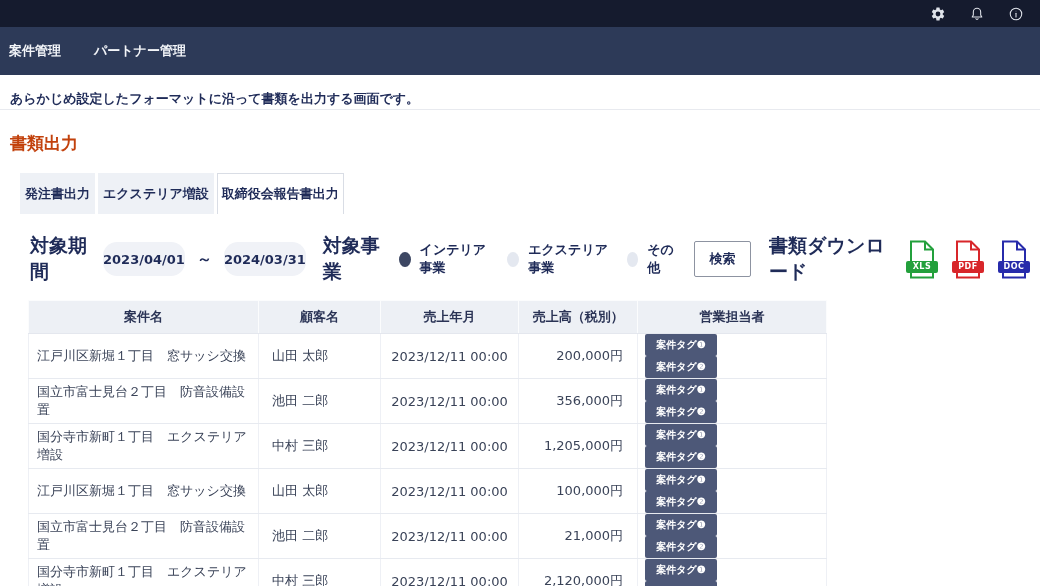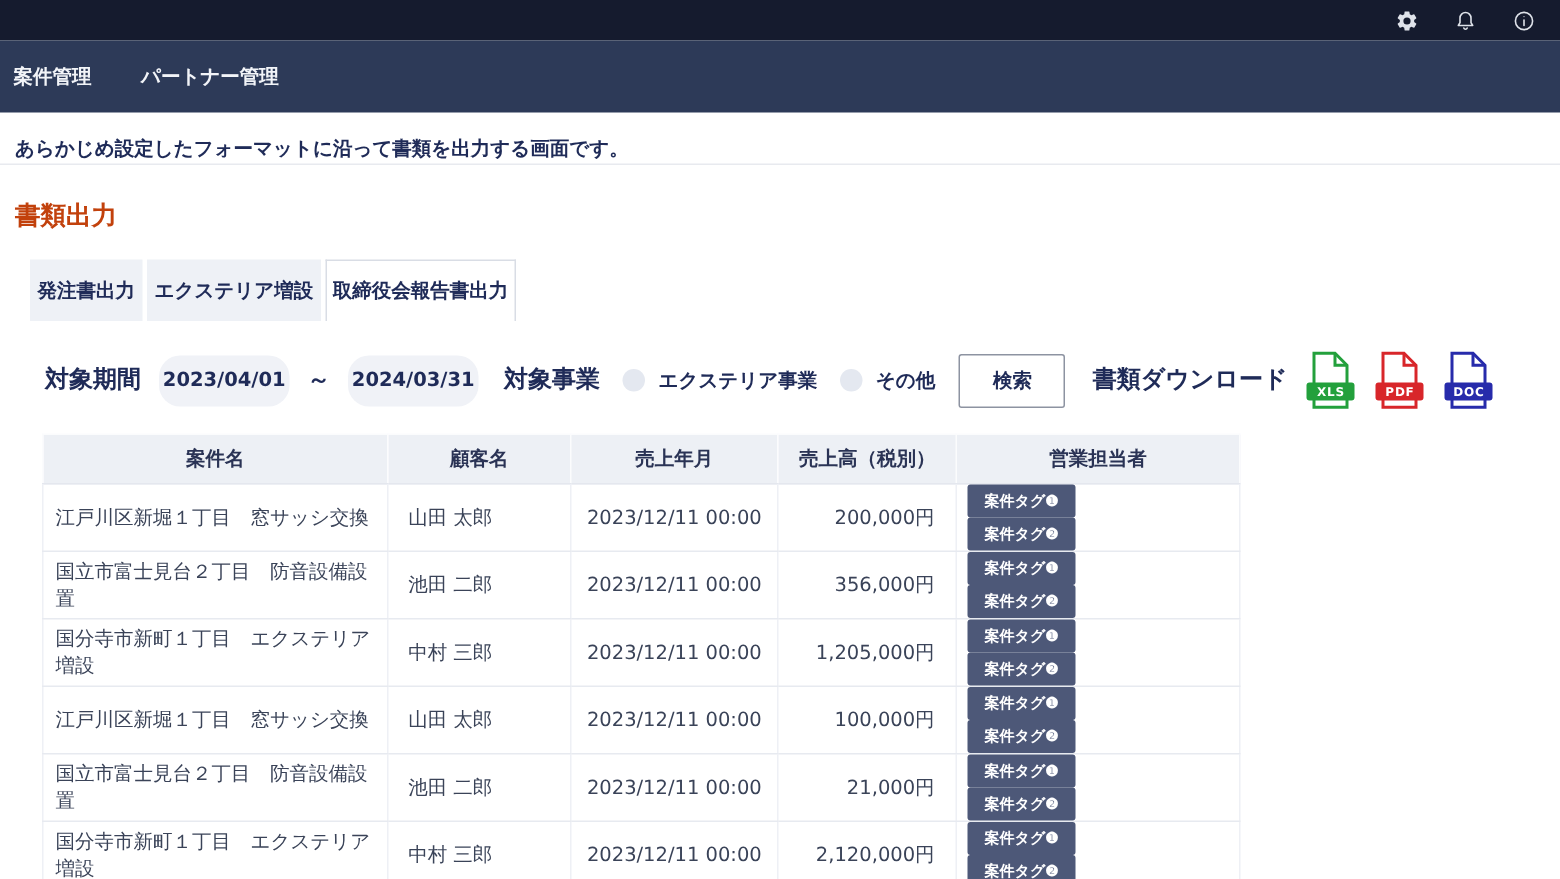--- a/index.html
+++ b/index.html
@@ -24,21 +24,21 @@
   .content { padding:0 10px; }
   .page-title { color:#c2410c; font-size:17px; font-weight:bold; margin:22px 0 18px 0; }
   
   .tabs { display:flex; gap:3px; margin-left:10px; }
   .tab { height:41px; display:flex; align-items:center; padding:0 4px;
     background:#eef1f6; color:#1f2b58; font-size:13px; font-weight:bold;
     cursor:pointer; border:1px solid transparent; }
   .tab.active { background:#fff; border:1px solid #d9dde5; border-bottom:none; }
   
   .filters { display:flex; align-items:center; margin:19px 0 0 20px; }
-  .flabel { color:#1f2b58; font-size:16px; font-weight:bold; }
+  .flabel { color:#1f2b58; font-size:19px; font-weight:bold; }
   .datebox { width:87px; height:34px; background:#f0f2f7; border-radius:14px;
     display:flex; align-items:center; justify-content:center; color:#1f2b58;
     font-size:13px; font-weight:bold; margin-left:12px; cursor:pointer; }
   .tilde { color:#1f2b58; font-size:15px; font-weight:bold; margin:0 12px; }
   .biz-label { margin-left:17px; }
   .radio-opt { display:flex; align-items:center; gap:9px; margin-left:15px;
     cursor:pointer; }
   .radio { width:15px; height:15px; border-radius:50%; }
   .radio.on  { background:#3d4763; }
   .radio.off { background:#e4e8f0; }
@@ -116,20 +116,24 @@
     <div class="tab active">取締役会報告書出力</div>
   </div>
 
   <div class="filters">
     <span class="flabel">対象期間</span>
     <span class="datebox">2023/04/01</span>
     <span class="tilde">～</span>
     <span class="datebox" style="margin-left:0">2024/03/31</span>
     <span class="flabel biz-label">対象事業</span>
     <span class="radio-opt">
+      <span class="radio on"></span>
+      <span class="radio-txt">インテリア事業</span>
+    </span>
+    <span class="radio-opt">
       <span class="radio off"></span>
       <span class="radio-txt">エクステリア事業</span>
     </span>
     <span class="radio-opt">
       <span class="radio off"></span>
       <span class="radio-txt">その他</span>
     </span>
     <button class="search-btn">検索</button>
     <span class="flabel dl-label">書類ダウンロード</span>
     <span class="file-icons">

